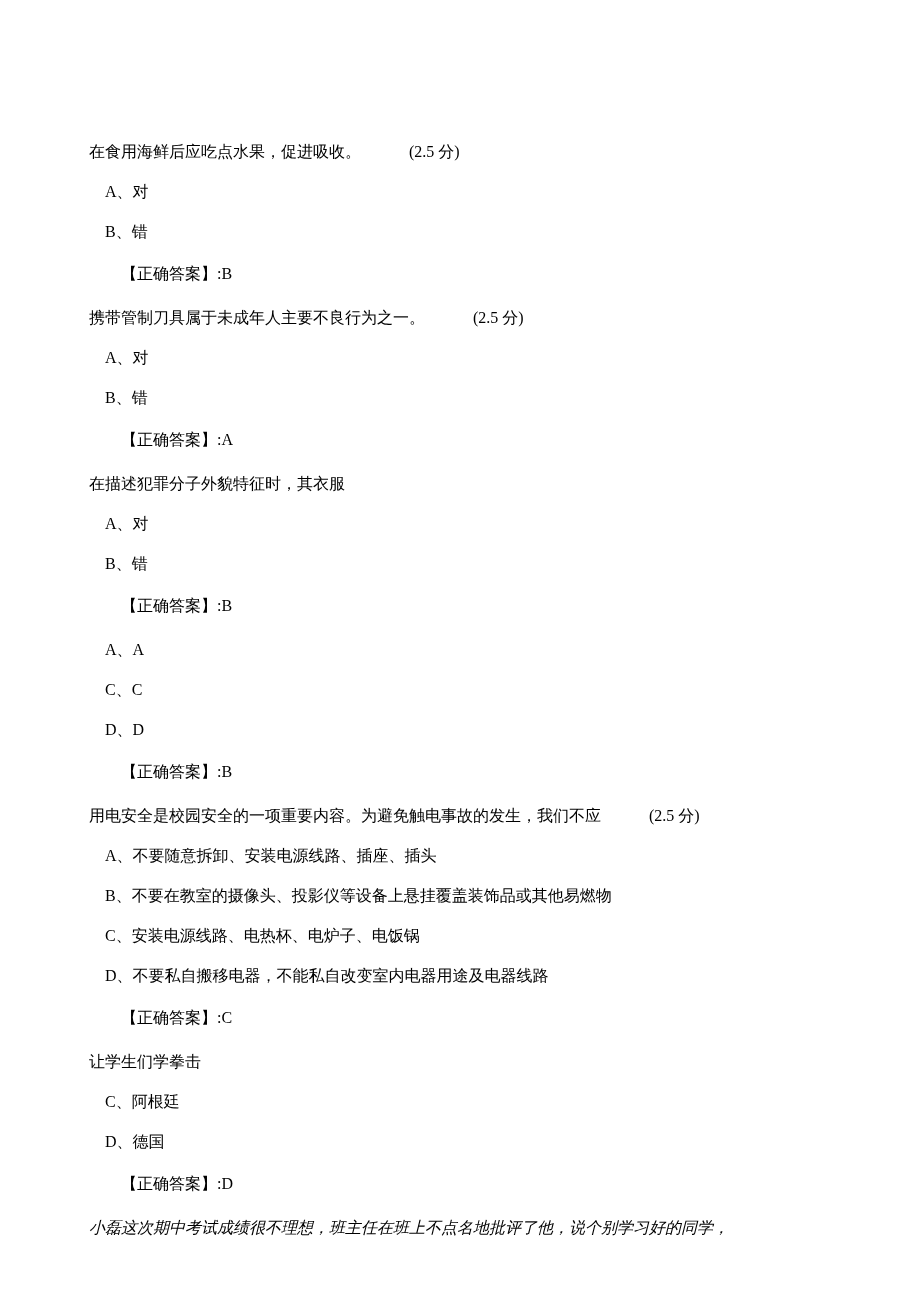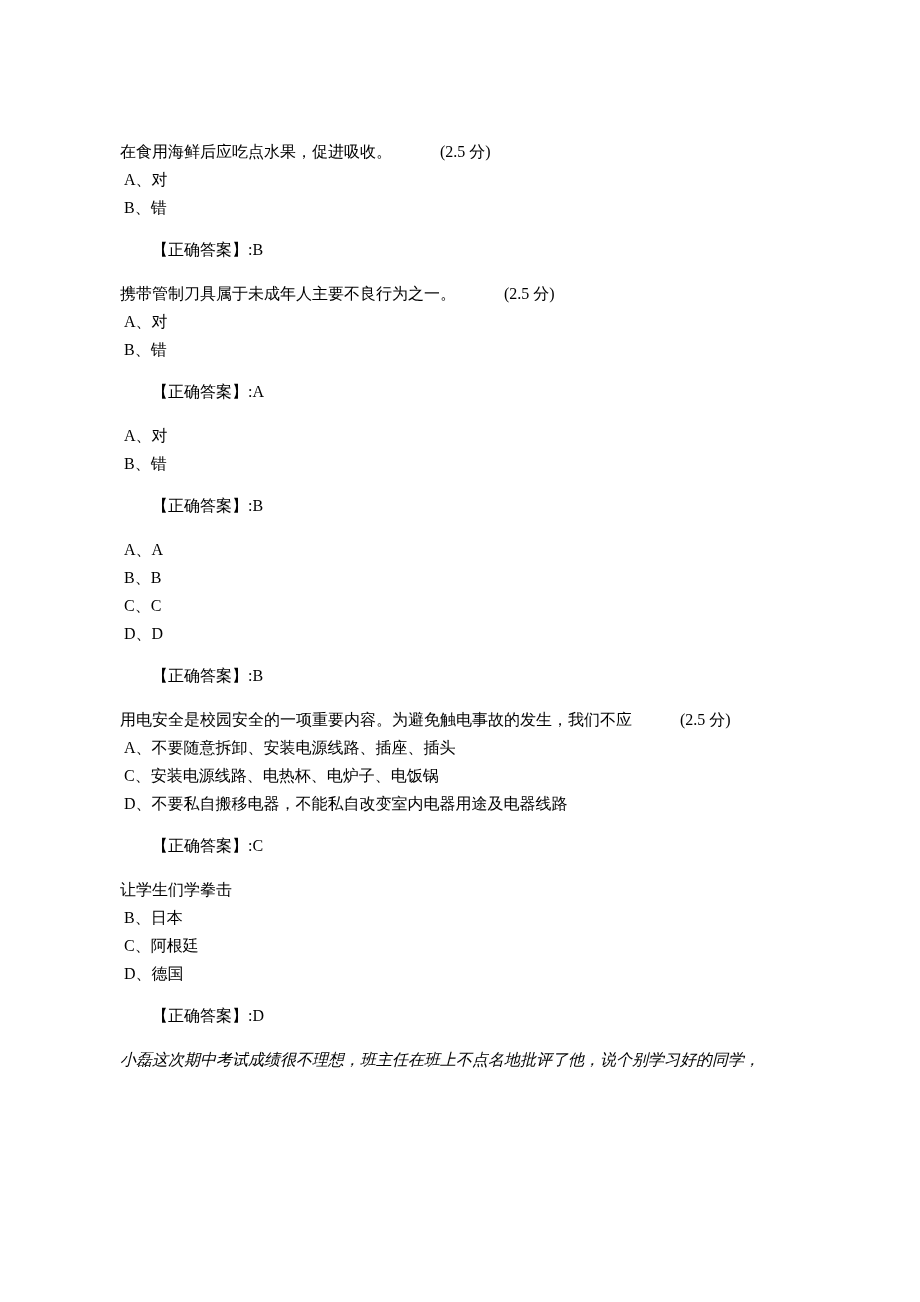--- a/index.html
+++ b/index.html
@@ -7,40 +7,40 @@
     padding: 0;
     background: #ffffff;
     font-family: "SimSun", "宋体", serif;
     font-size: 16px;
     color: #000000;
     line-height: 1.5;
   }
   .page {
     width: 920px;
     min-height: 1302px;
-    padding: 140px 140px 60px 120px;
+    padding: 140px 140px 60px 89px;
     box-sizing: border-box;
   }
   .question-block {
     margin-bottom: 20px;
   }
   .question-row {
     display: flex;
     align-items: baseline;
   }
   .question-body {
     white-space: pre-wrap;
   }
   .points {
     margin-left: 48px;
     white-space: nowrap;
     text-align: center;
   }
   .option {
-    margin: 4px;
+    margin: 16px;
   }
   .answer {
     margin-top: 18px;
     margin-left: 32px;
   }
   .continuation {
     margin: 0;
     font-style: italic;
   }
 </style>
@@ -63,50 +63,53 @@
     <div class="question-row">
       <span class="question-body">携带管制刀具属于未成年人主要不良行为之一。</span>
       <span class="points">(2.5 分)</span>
     </div>
     <p class="option">A、对</p>
     <p class="option">B、错</p>
     <p class="answer">【正确答案】:A</p>
   </div>
 
   <div class="question-block">
+    <div class="question-row">
+      <span class="question-body">在描述犯罪分子外貌特征时，其衣服</span>
+      <span class="points"></span>
+    </div>
     <p class="option">A、对</p>
     <p class="option">B、错</p>
     <p class="answer">【正确答案】:B</p>
   </div>
 
   <div class="question-block">
     <p class="option">A、A</p>
-    <p class="option">B、B</p>
     <p class="option">C、C</p>
     <p class="option">D、D</p>
     <p class="answer">【正确答案】:B</p>
   </div>
 
   <div class="question-block">
     <div class="question-row">
       <span class="question-body">用电安全是校园安全的一项重要内容。为避免触电事故的发生，我们不应</span>
       <span class="points">(2.5 分)</span>
     </div>
     <p class="option">A、不要随意拆卸、安装电源线路、插座、插头</p>
+    <p class="option">B、不要在教室的摄像头、投影仪等设备上悬挂覆盖装饰品或其他易燃物</p>
     <p class="option">C、安装电源线路、电热杯、电炉子、电饭锅</p>
     <p class="option">D、不要私自搬移电器，不能私自改变室内电器用途及电器线路</p>
     <p class="answer">【正确答案】:C</p>
   </div>
 
   <div class="question-block">
     <div class="question-row">
       <span class="question-body">让学生们学拳击</span>
       <span class="points"></span>
     </div>
-    <p class="option">B、日本</p>
     <p class="option">C、阿根廷</p>
     <p class="option">D、德国</p>
     <p class="answer">【正确答案】:D</p>
   </div>
 
   <p class="continuation">小磊这次期中考试成绩很不理想，班主任在班上不点名地批评了他，说个别学习好的同学，</p>
 
 </div>
 
 </body></html>

